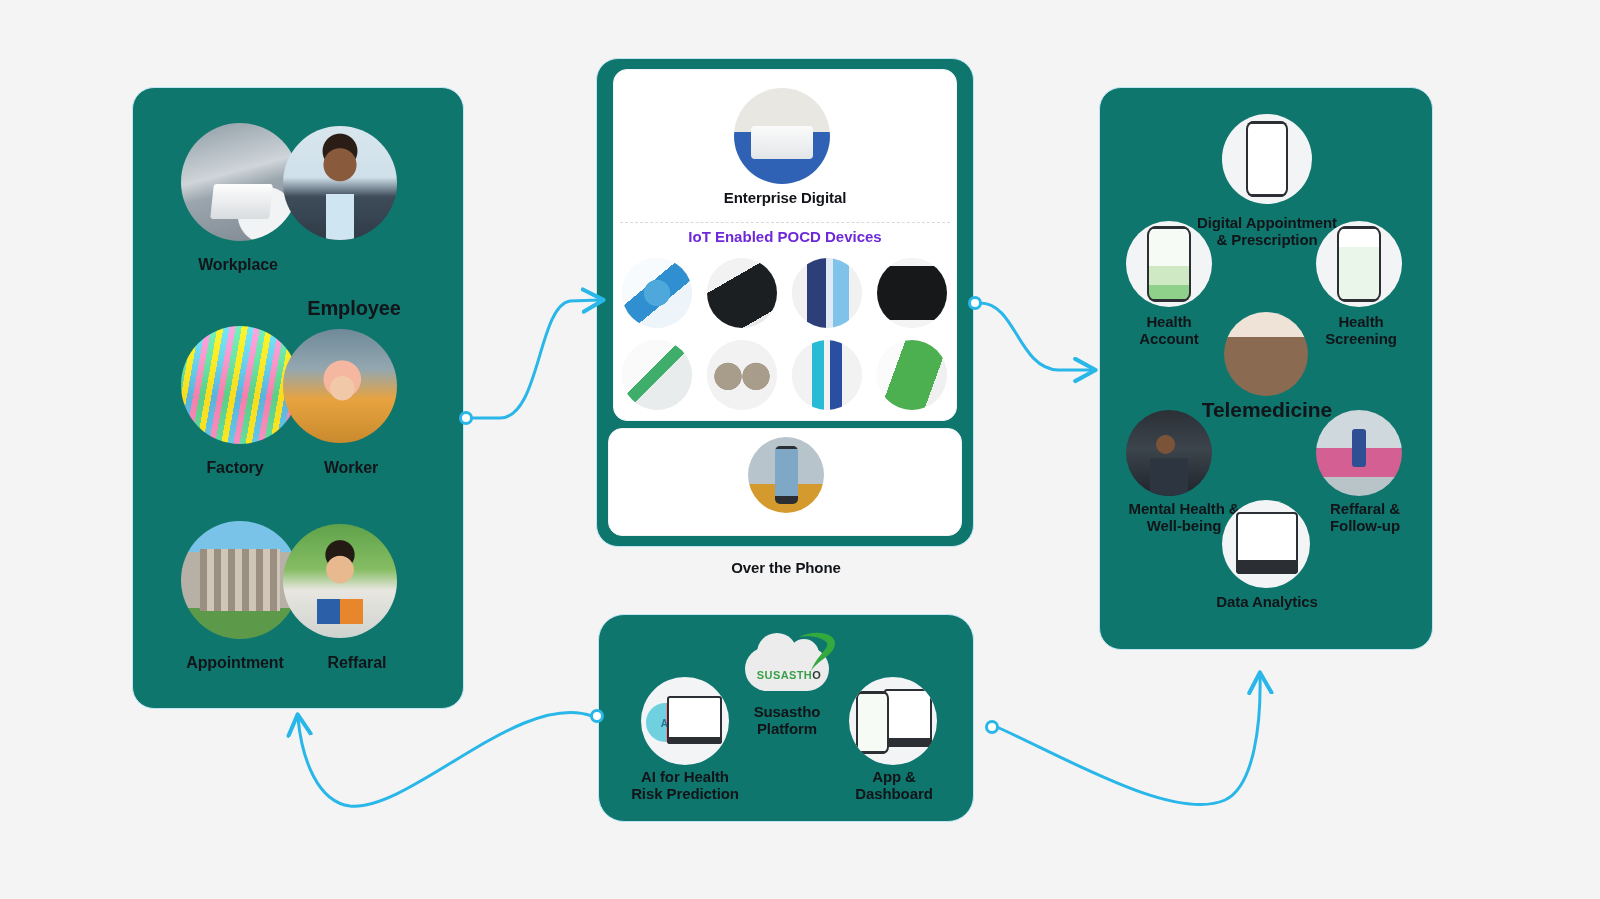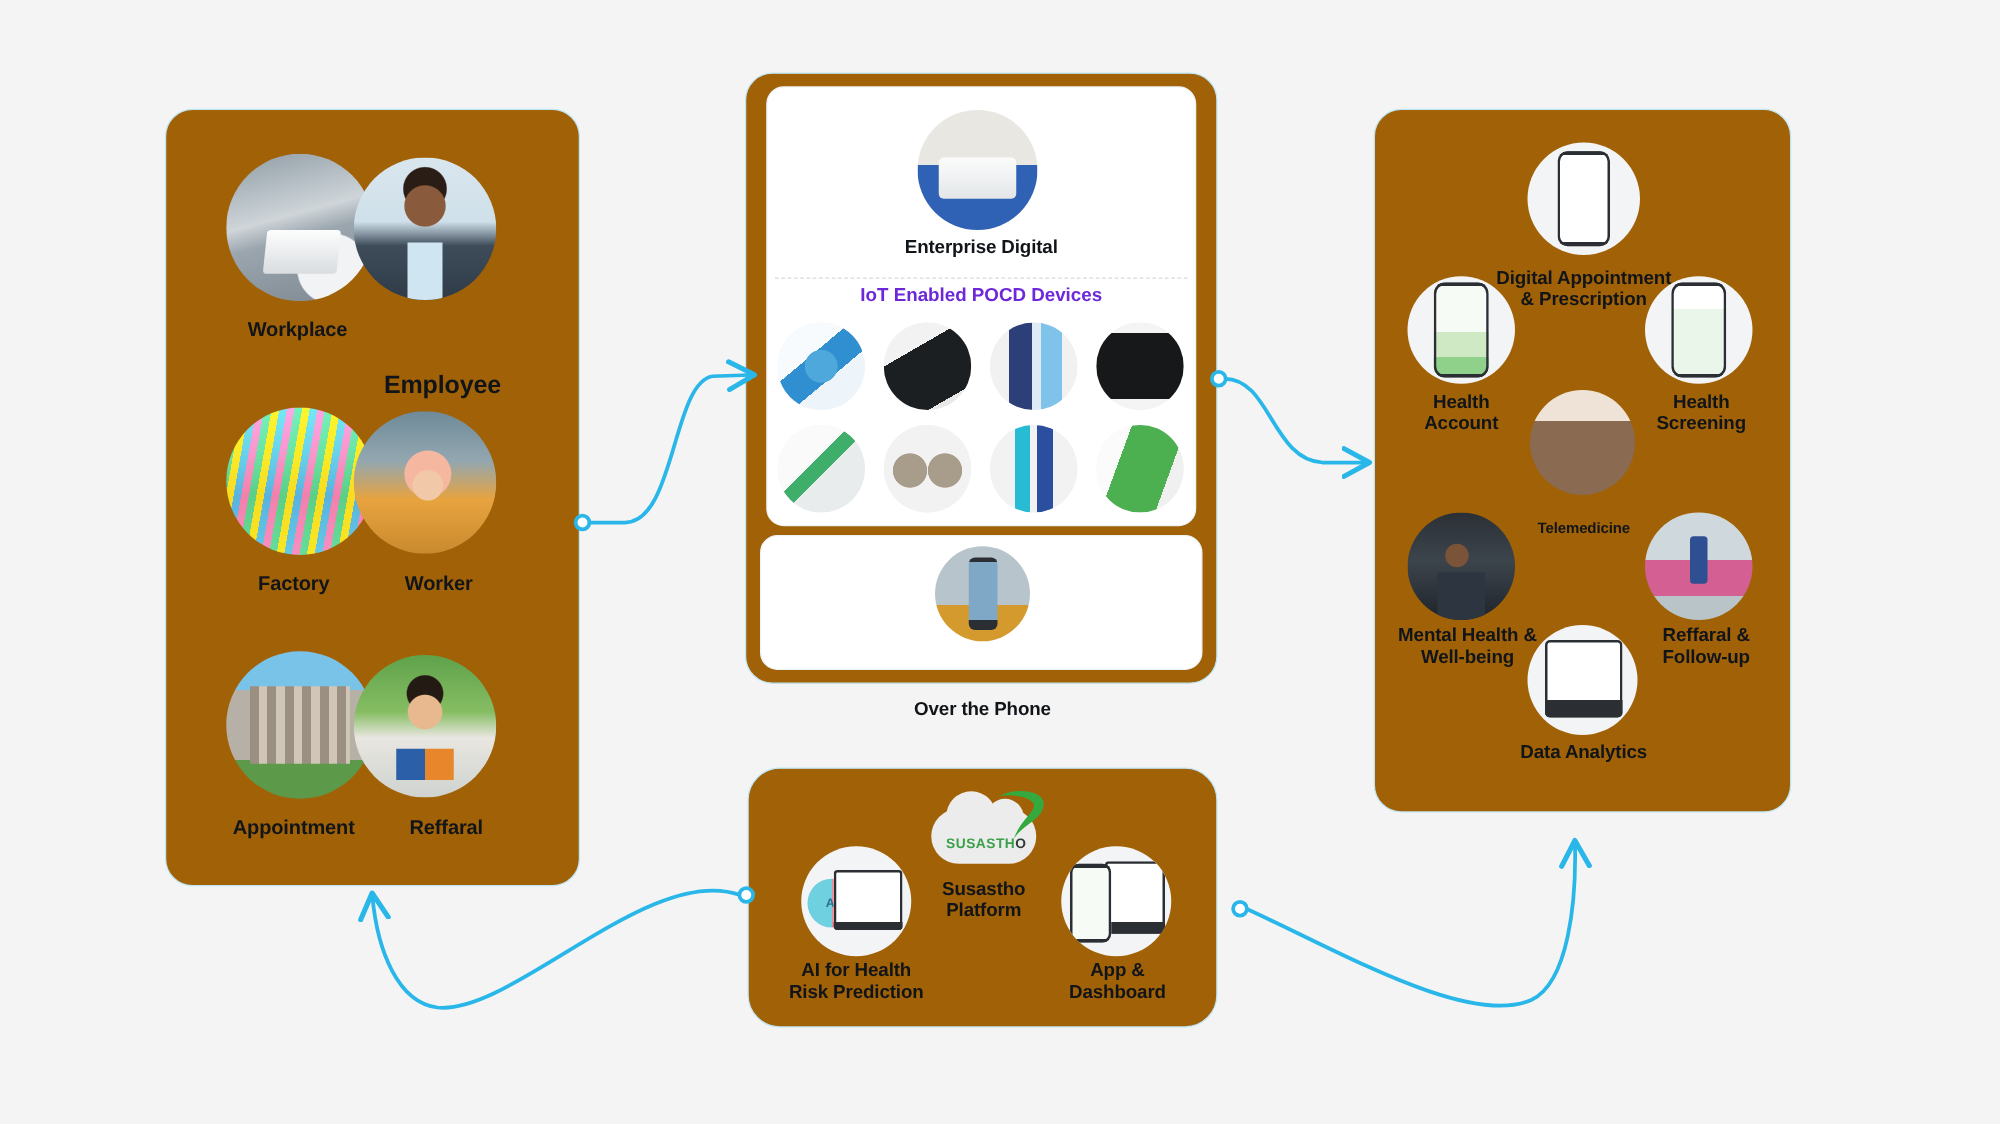--- a/index.html
+++ b/index.html
@@ -6,21 +6,21 @@
   body{
     width:1600px;height:899px;
     background:#f4f4f4;
     font-family:"Liberation Sans","DejaVu Sans",sans-serif;
     overflow:hidden;position:relative;
   }
   .stage{position:absolute;inset:0;}
 
   
   .panel{
-    position:absolute;background:#a16207;
+    position:absolute;background:#0f766e;
     border:1.5px solid #bfe6f5;border-radius:22px;
     box-sizing:border-box;
   }
   #panel-left{left:132px;top:87px;width:332px;height:622px;}
   #panel-center{left:596px;top:58px;width:378px;height:489px;}
   #panel-right{left:1099px;top:87px;width:334px;height:563px;}
   #panel-bottom{left:598px;top:614px;width:376px;height:208px;border-radius:26px;}
 
   .inner-card{
     position:absolute;background:#fff;
@@ -257,26 +257,26 @@
 
     <div class="circ p-mob-scr" style="left:216px;top:133px;width:86px;height:86px;">
         <div class="ph"></div>
       </div>
     <div class="label" style="left:200px;top:225px;width:122px;font-size:15px;">Health
 Screening</div>
 
     <div class="circ p-telemed" style="left:124px;top:224px;width:84px;height:84px;">
         <div class="ph"></div>
       </div>
-    <div class="label" style="left:86px;top:328px;width:162px;font-size:12px;">Telemedicine</div>
+    <div class="label" style="left:86px;top:310px;width:162px;font-size:21px;">Telemedicine</div>
 
     <div class="circ p-mental" style="left:26px;top:322px;width:86px;height:86px;">
         <div class="ph"></div>
       </div>
-    <div class="label" style="left:6px;top:412px;width:136px;font-size:15px;">Mental Health &amp;
+    <div class="label" style="left:16px;top:412px;width:136px;font-size:15px;">Mental Health &amp;
 Well-being</div>
 
     <div class="circ p-referral" style="left:216px;top:322px;width:86px;height:86px;">
         <div class="ph"></div>
       </div>
     <div class="label" style="left:206px;top:412px;width:118px;font-size:15px;">Reffaral &amp;
 Follow-up</div>
 
     <div class="circ p-analytics" style="left:122px;top:412px;width:88px;height:88px;">
         <div class="ph"></div>

